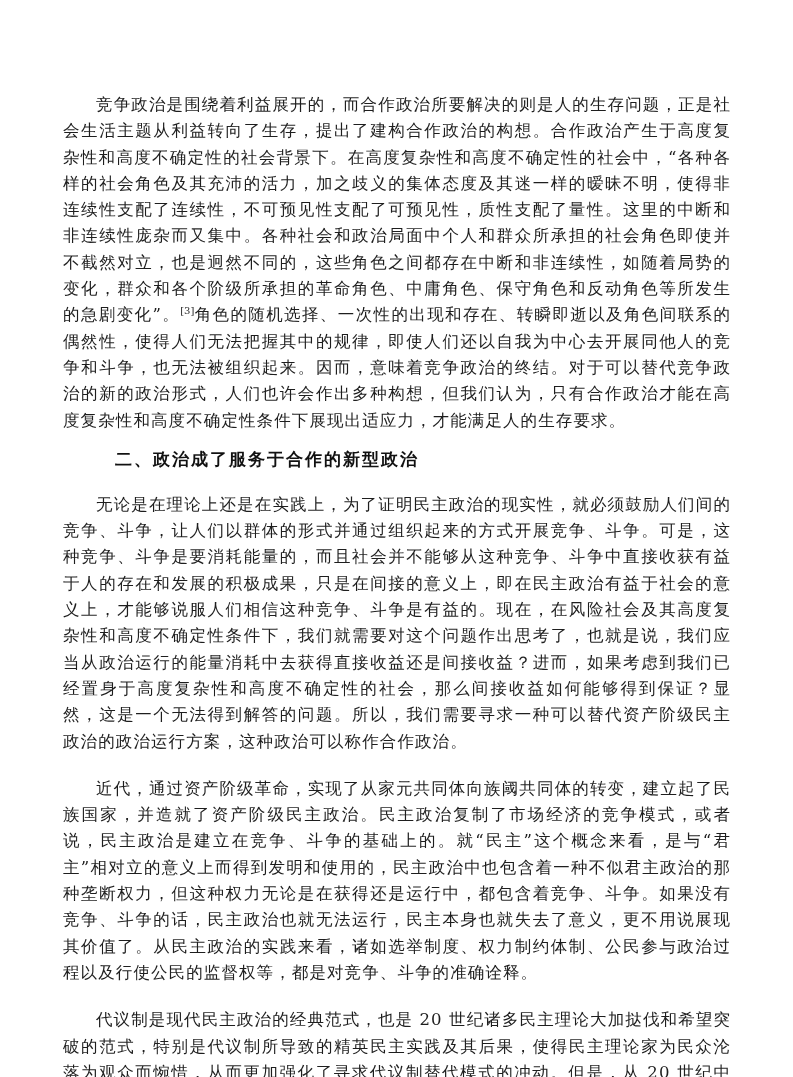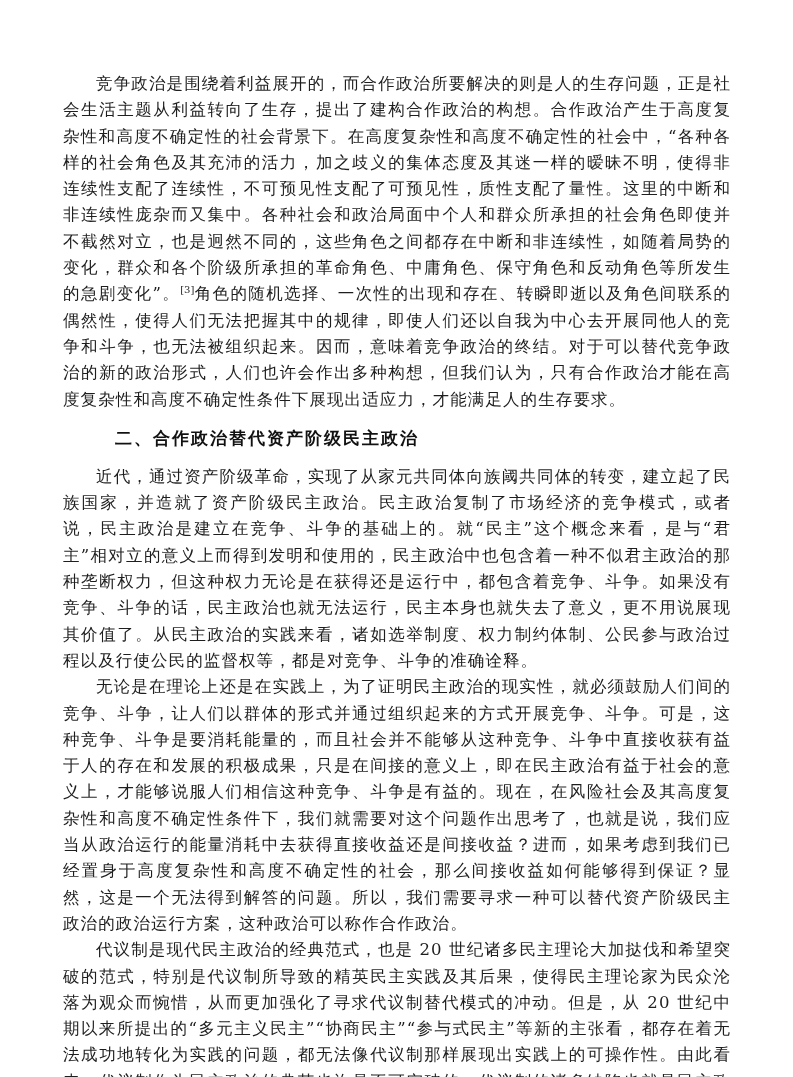--- a/index.html
+++ b/index.html
@@ -19,21 +19,21 @@
     font-family: "DejaVu Serif", "Liberation Serif", serif;
   }
   p.para {
     margin: 0;
     font-size: 16.5px;
     line-height: 26.3px;
     letter-spacing: 1.1px;
     text-align: justify;
     text-justify: inter-ideograph;
   }
-  p.para.indent { text-indent: 2em; }
+  p.para.indent { text-indent: 2em; margin-top: 21px; }
   sup.cite {
     font-size: 10px;
     letter-spacing: 0;
     line-height: 0;
     vertical-align: super;
     color: #2a2a2a;
   }
   h2.heading {
     margin: 14px 0 14px 52px;
     font-family: "DejaVu Sans", "Liberation Sans", sans-serif;
@@ -44,21 +44,21 @@
   }
 </style>
 </head>
 <body>
 
 <div class="page">
 
 
   <p class="para indent"><span>竞争政治是围绕着利益展开的，而合作政治所要解决的则是人的生存问题，正是社会生活主题从利益转向了生存，提出了建构合作政治的构想。合作政治产生于高度复杂性和高度不确定性的社会背景下。在高度复杂性和高度不确定性的社会中，“各种各样的社会角色及其充沛的活力，加之歧义的集体态度及其迷一样的暧昧不明，使得非连续性支配了连续性，不可预见性支配了可预见性，质性支配了量性。这里的中断和非连续性庞杂而又集中。各种社会和政治局面中个人和群众所承担的社会角色即使并不截然对立，也是迥然不同的，这些角色之间都存在中断和非连续性，如随着局势的变化，群众和各个阶级所承担的革命角色、中庸角色、保守角色和反动角色等所发生的急剧变化”。</span><sup class="cite">[3]</sup><span>角色的随机选择、一次性的出现和存在、转瞬即逝以及角色间联系的偶然性，使得人们无法把握其中的规律，即使人们还以自我为中心去开展同他人的竞争和斗争，也无法被组织起来。因而，意味着竞争政治的终结。对于可以替代竞争政治的新的政治形式，人们也许会作出多种构想，但我们认为，只有合作政治才能在高度复杂性和高度不确定性条件下展现出适应力，才能满足人的生存要求。</span></p>
 
-  <h2 class="heading">二、合作政治替代资产阶级民主政治</h2>
+  <h2 class="heading">二、政治成了服务于合作的新型政治</h2>
+
+  <p class="para indent">无论是在理论上还是在实践上，为了证明民主政治的现实性，就必须鼓励人们间的竞争、斗争，让人们以群体的形式并通过组织起来的方式开展竞争、斗争。可是，这种竞争、斗争是要消耗能量的，而且社会并不能够从这种竞争、斗争中直接收获有益于人的存在和发展的积极成果，只是在间接的意义上，即在民主政治有益于社会的意义上，才能够说服人们相信这种竞争、斗争是有益的。现在，在风险社会及其高度复杂性和高度不确定性条件下，我们就需要对这个问题作出思考了，也就是说，我们应当从政治运行的能量消耗中去获得直接收益还是间接收益？进而，如果考虑到我们已经置身于高度复杂性和高度不确定性的社会，那么间接收益如何能够得到保证？显然，这是一个无法得到解答的问题。所以，我们需要寻求一种可以替代资产阶级民主政治的政治运行方案，这种政治可以称作合作政治。</p>
 
   <p class="para indent">近代，通过资产阶级革命，实现了从家元共同体向族阈共同体的转变，建立起了民族国家，并造就了资产阶级民主政治。民主政治复制了市场经济的竞争模式，或者说，民主政治是建立在竞争、斗争的基础上的。就“民主”这个概念来看，是与“君主”相对立的意义上而得到发明和使用的，民主政治中也包含着一种不似君主政治的那种垄断权力，但这种权力无论是在获得还是运行中，都包含着竞争、斗争。如果没有竞争、斗争的话，民主政治也就无法运行，民主本身也就失去了意义，更不用说展现其价值了。从民主政治的实践来看，诸如选举制度、权力制约体制、公民参与政治过程以及行使公民的监督权等，都是对竞争、斗争的准确诠释。</p>
-
-  <p class="para indent">无论是在理论上还是在实践上，为了证明民主政治的现实性，就必须鼓励人们间的竞争、斗争，让人们以群体的形式并通过组织起来的方式开展竞争、斗争。可是，这种竞争、斗争是要消耗能量的，而且社会并不能够从这种竞争、斗争中直接收获有益于人的存在和发展的积极成果，只是在间接的意义上，即在民主政治有益于社会的意义上，才能够说服人们相信这种竞争、斗争是有益的。现在，在风险社会及其高度复杂性和高度不确定性条件下，我们就需要对这个问题作出思考了，也就是说，我们应当从政治运行的能量消耗中去获得直接收益还是间接收益？进而，如果考虑到我们已经置身于高度复杂性和高度不确定性的社会，那么间接收益如何能够得到保证？显然，这是一个无法得到解答的问题。所以，我们需要寻求一种可以替代资产阶级民主政治的政治运行方案，这种政治可以称作合作政治。</p>
 
   <p class="para indent">代议制是现代民主政治的经典范式，也是 20 世纪诸多民主理论大加挞伐和希望突破的范式，特别是代议制所导致的精英民主实践及其后果，使得民主理论家为民众沦落为观众而惋惜，从而更加强化了寻求代议制替代模式的冲动。但是，从 20 世纪中期以来所提出的“多元主义民主”“协商民主”“参与式民主”等新的主张看，都存在着无法成功地转化为实践的问题，都无法像代议制那样展现出实践上的可操作性。由此看来，代议制作为民主政治的典范也许是不可突破的，代议制的诸多缺陷也就是民主政治本身的缺陷，囿于民主政治的理念而试图去探索代议制模式的替代方案或修补措施都不可能取得成功，至多只能实现某些方面的改进，而不是在根本上医治了民主政治的痼疾。所以，政治的发展</p>
 
 </div>
 
 </body></html>

